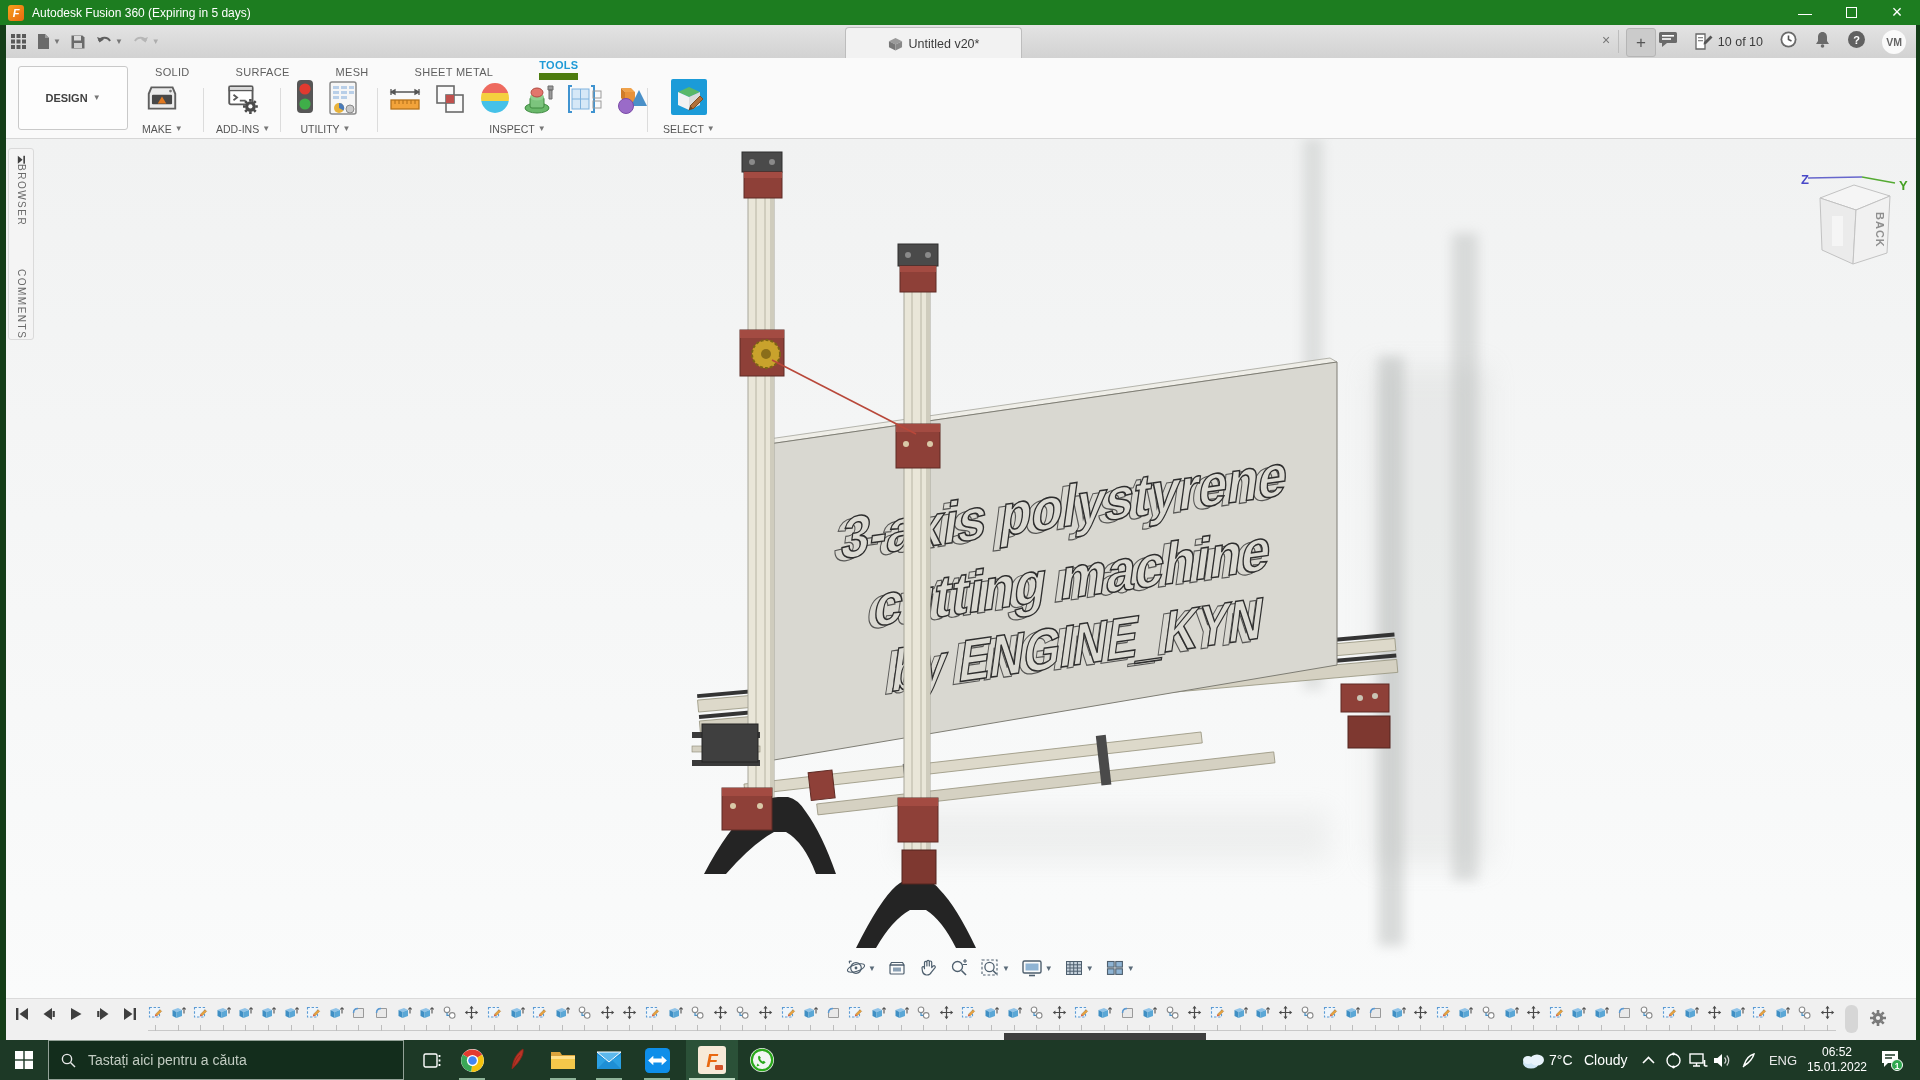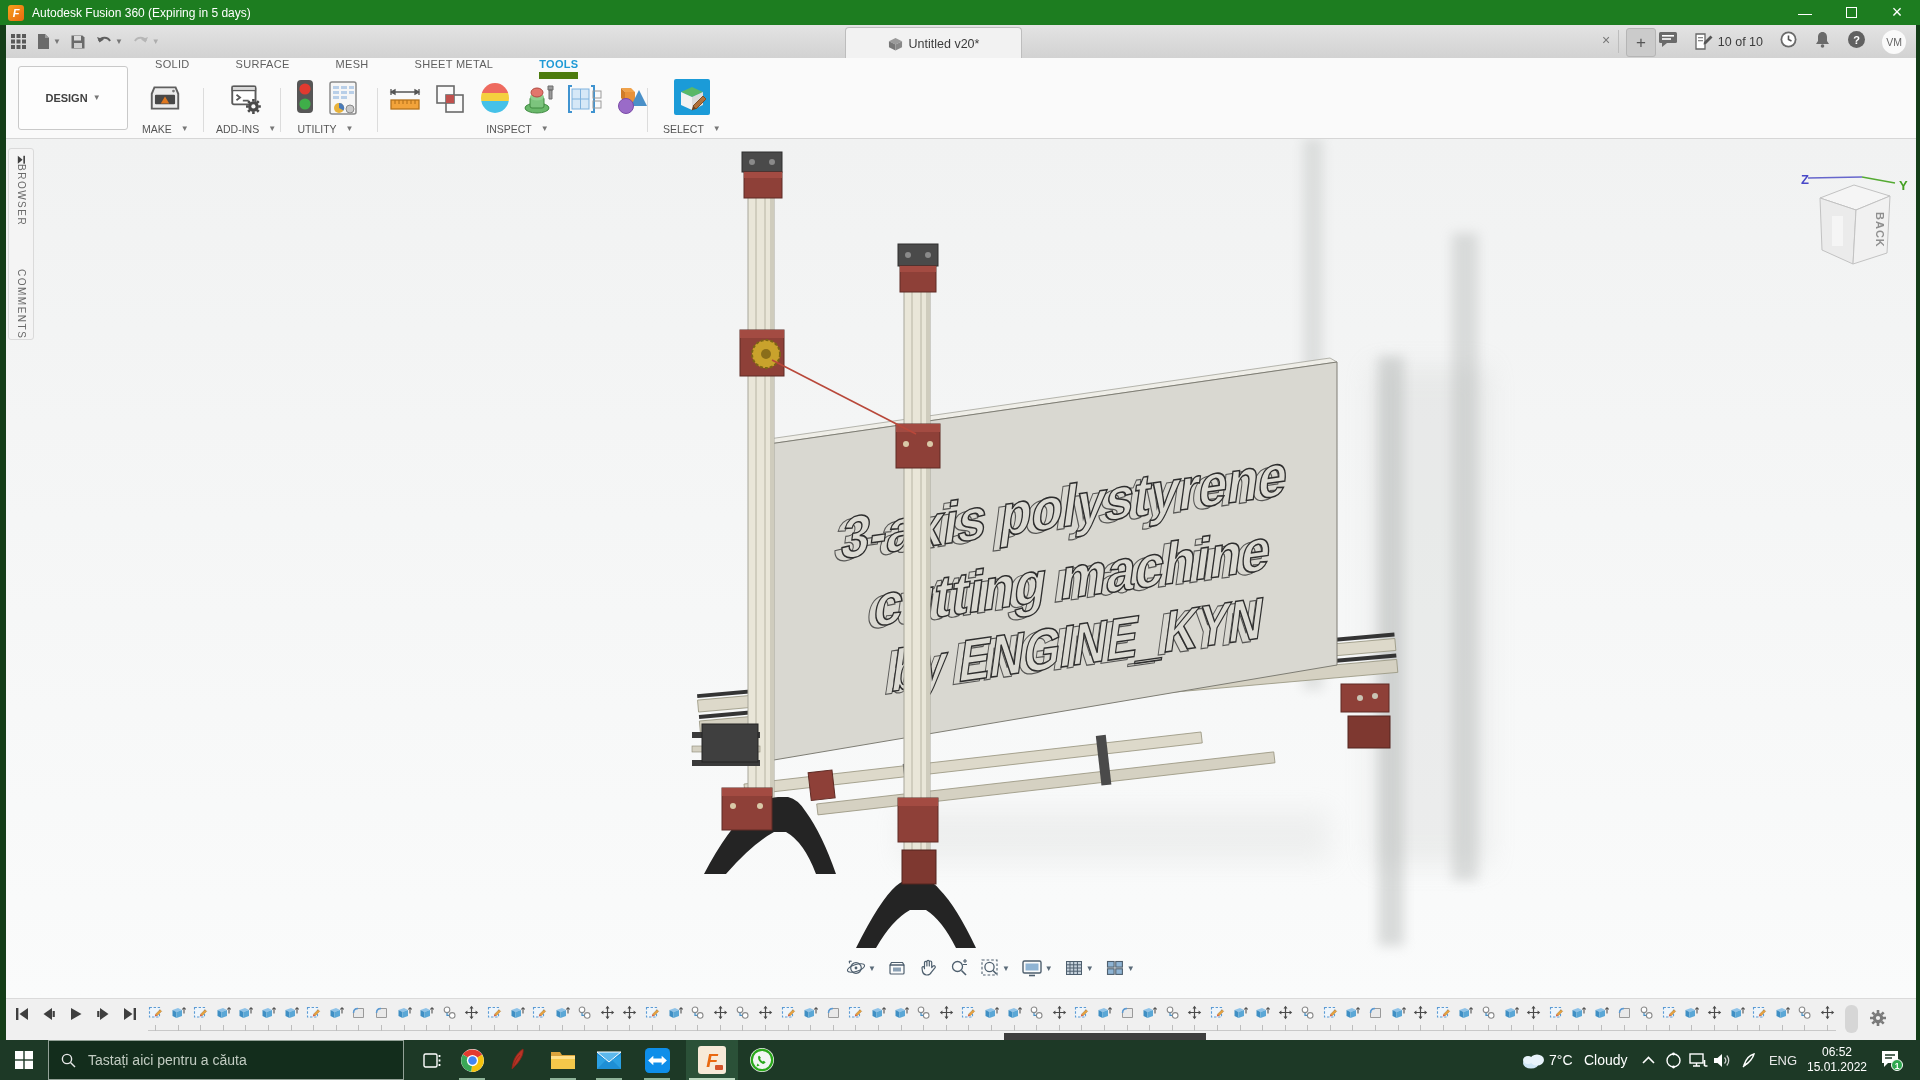--- a/index.html
+++ b/index.html
@@ -29,33 +29,33 @@
            border:1px solid #bdbdbd;border-bottom:none;border-radius:4px 4px 0 0;display:flex;
            align-items:center;justify-content:center;gap:6px;font-size:12.5px;color:#3b3b3b}
   .tab-close{position:absolute;left:1597px;top:7px;font-size:14px;color:#777;width:18px;text-align:center}
   .tab-sep{position:absolute;left:1618px;top:5px;width:1px;height:23px;background:#bdbdbd}
   .newtab-btn{position:absolute;left:1626px;top:3px;width:28px;height:27px;background:#cbcbcb;
               border:1px solid #b5b5b5;border-radius:3px;display:flex;align-items:center;
               justify-content:center;font-size:17px;color:#555}
   .tb-right{position:absolute;right:14px;top:0;height:33px;display:flex;align-items:center;gap:16px}
   .pages-ind{display:flex;align-items:center;gap:5px;font-size:12.5px;color:#3c3c3c}
   .avatar{width:24px;height:24px;border-radius:50%;background:#fafafa;display:flex;align-items:center;
-          justify-content:center;font-size:10.5px;color:#666;font-weight:normal}
+          justify-content:center;font-size:10.5px;color:#666;font-weight:bold}
   
   .ribbon{position:absolute;left:6px;top:58px;width:1910px;height:80px;background:#fafafa;
           border-bottom:1px solid #d6d6d6;z-index:30}
   .design-btn{position:absolute;left:12px;top:8px;width:108px;height:62px;background:#fdfdfd;
               border:1px solid #c9c9c9;border-radius:3px;display:flex;align-items:center;
               justify-content:center;gap:5px;font-size:11px;font-weight:bold;color:#404040}
-  .rib-tabs{position:absolute;left:149px;top:0;height:22px;display:flex;gap:46px;align-items:flex-start}
+  .rib-tabs{position:absolute;left:149px;top:0;height:22px;display:flex;gap:46px;align-items:flex-end}
   .rib-tab{font-size:11px;color:#5f5f5f;letter-spacing:.3px;padding-bottom:2px}
   .rib-tab.active{color:#1f9ad6;border-bottom:7px solid #4d7c0f;font-weight:bold}
   .rib-group{position:absolute;top:22px;display:flex;flex-direction:column;align-items:center}
   .rib-icons{display:flex;gap:9px;align-items:flex-end;height:40px}
-  .grp-label{margin-top:3px;font-size:10.5px;color:#555;display:flex;gap:9px;align-items:center}
+  .grp-label{margin-top:3px;font-size:10.5px;color:#555;display:flex;gap:3px;align-items:center}
   .rib-sep{position:absolute;top:30px;width:1px;height:44px;background:#dcdcdc}
   
   .sidepanel{position:absolute;left:8px;top:148px;width:26px;height:192px;background:#f4f4f4;
              border:1px solid #dadada;border-radius:3px;z-index:20;display:flex;
              flex-direction:column;align-items:center;padding-top:6px;box-sizing:border-box}
   .vtext{writing-mode:vertical-rl;font-size:10px;color:#6a6a6a;letter-spacing:1.5px}
   .vtext.comments{margin-top:42px}
   
   .canvas{position:absolute;left:0;top:138px;width:1920px;height:860px;
           background:linear-gradient(#f1f2f2,#fafbfb);z-index:10}

